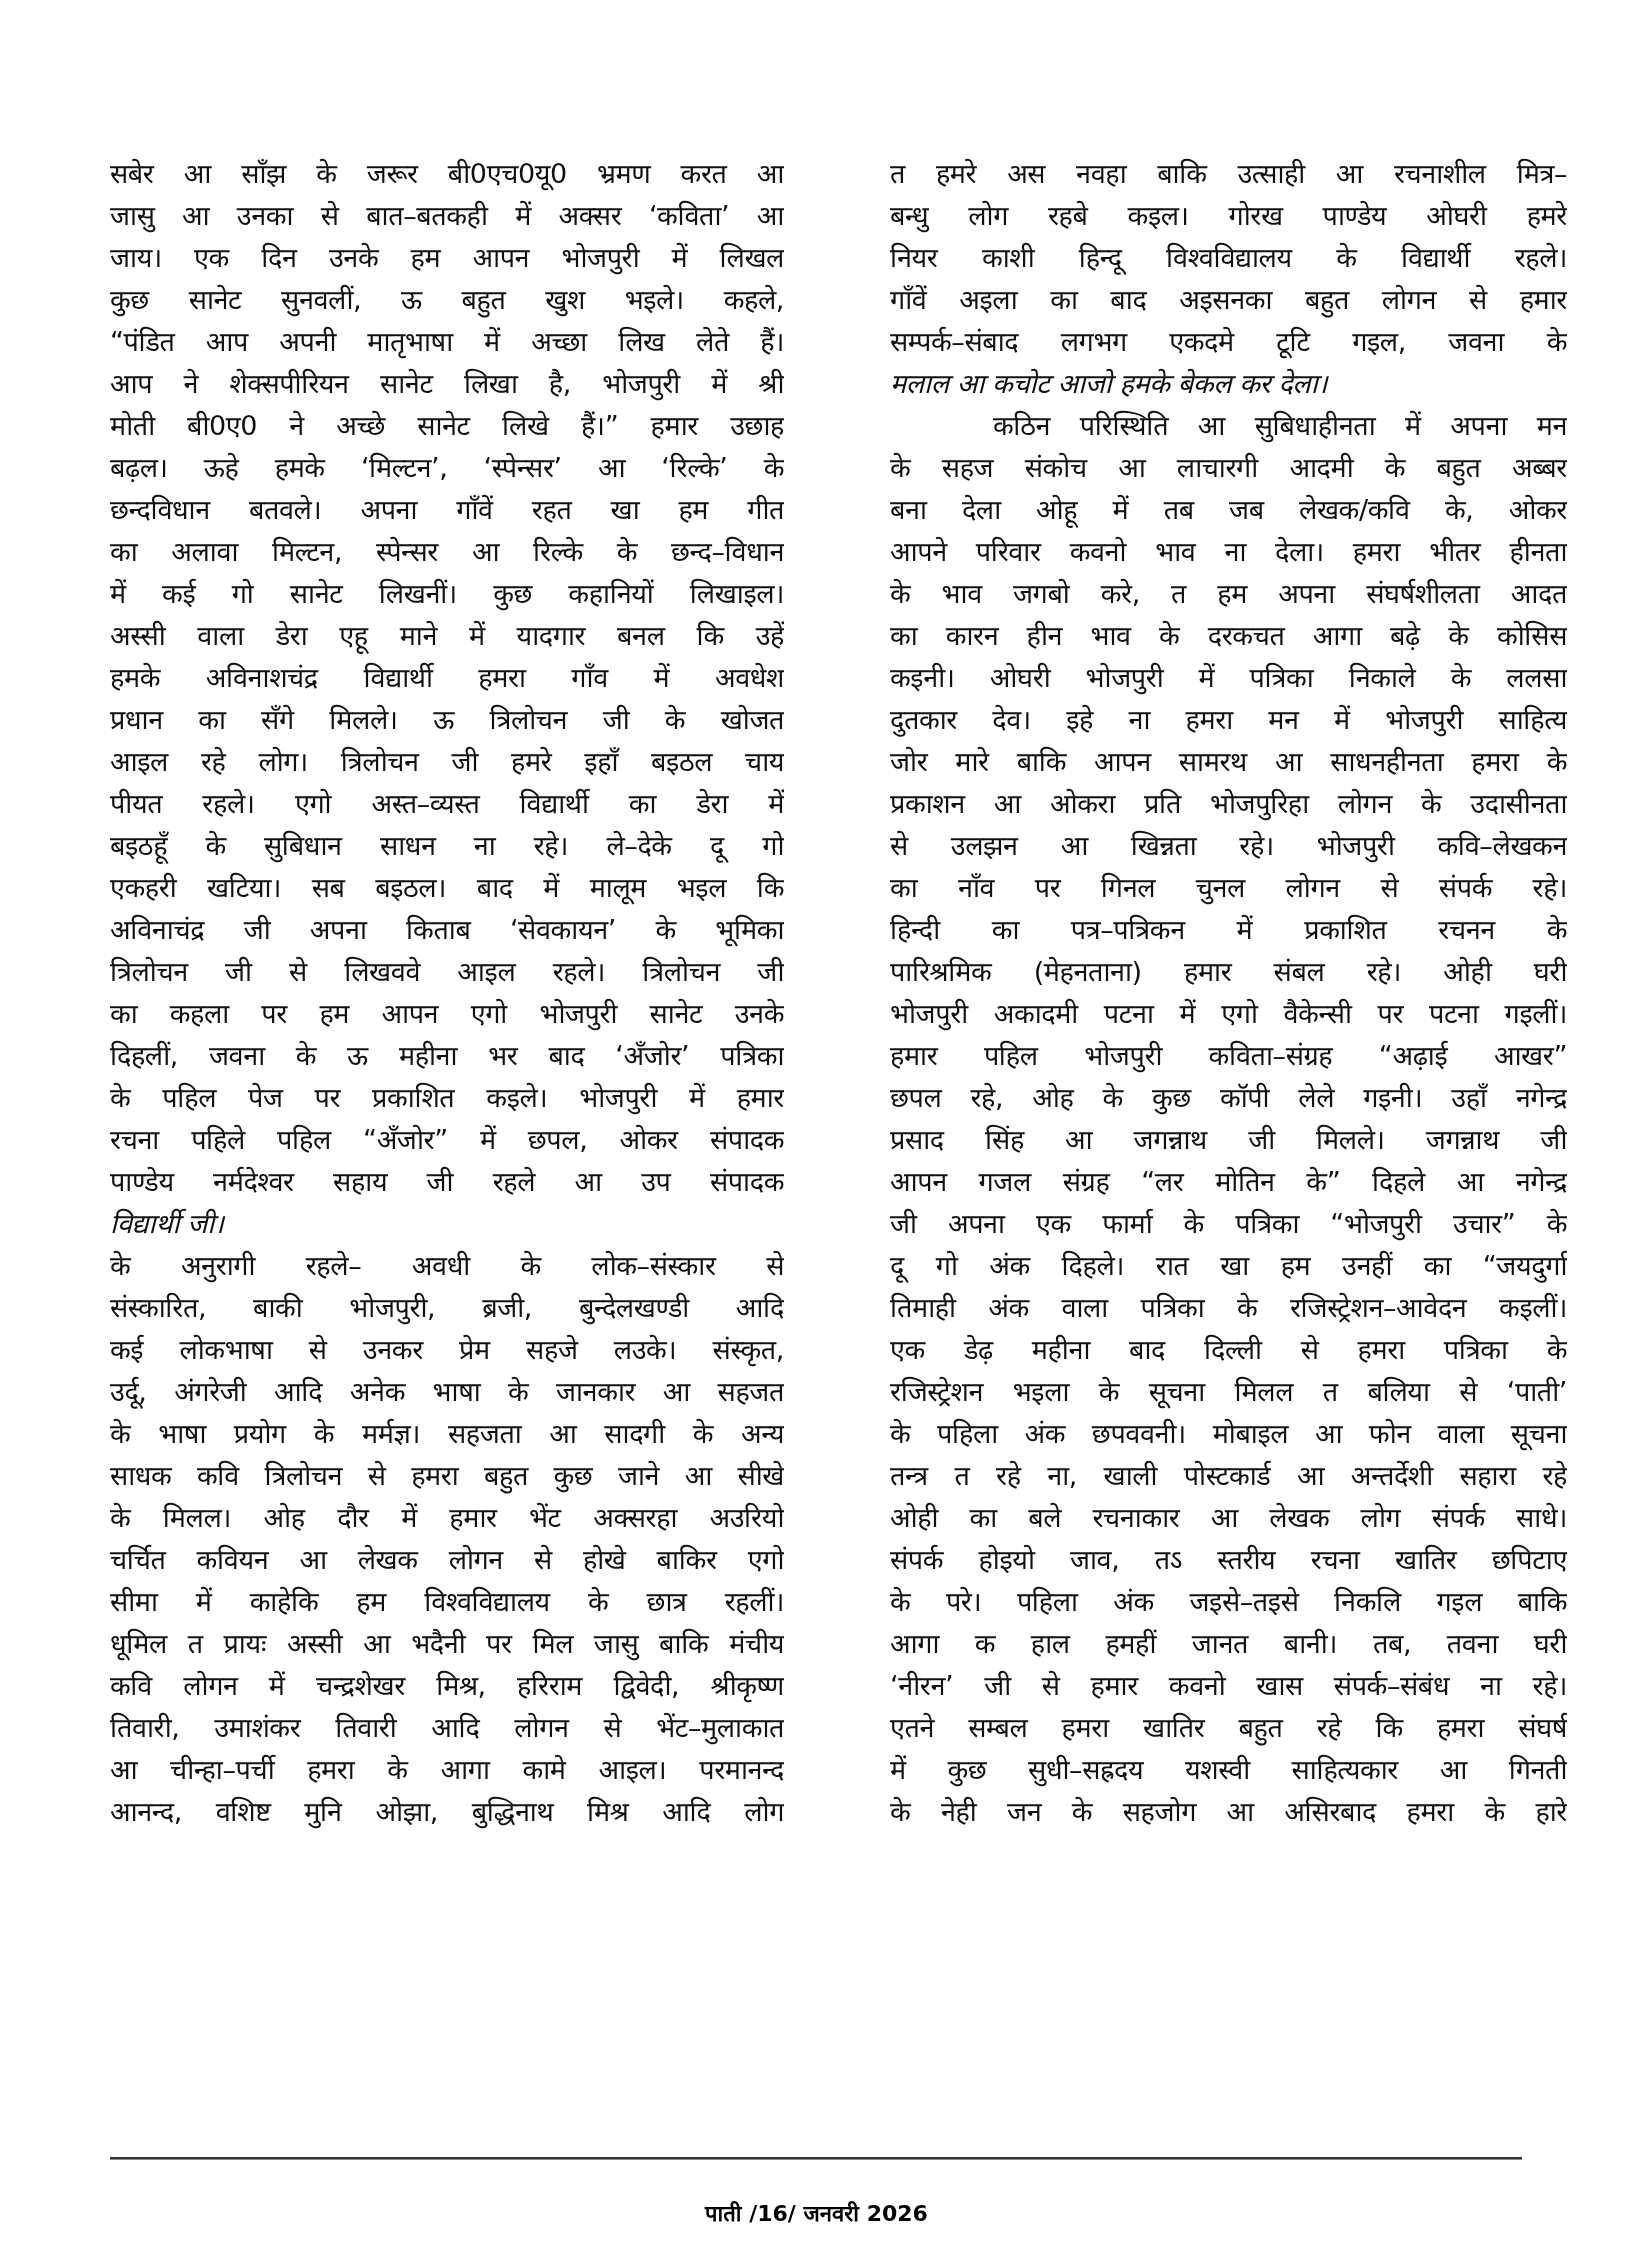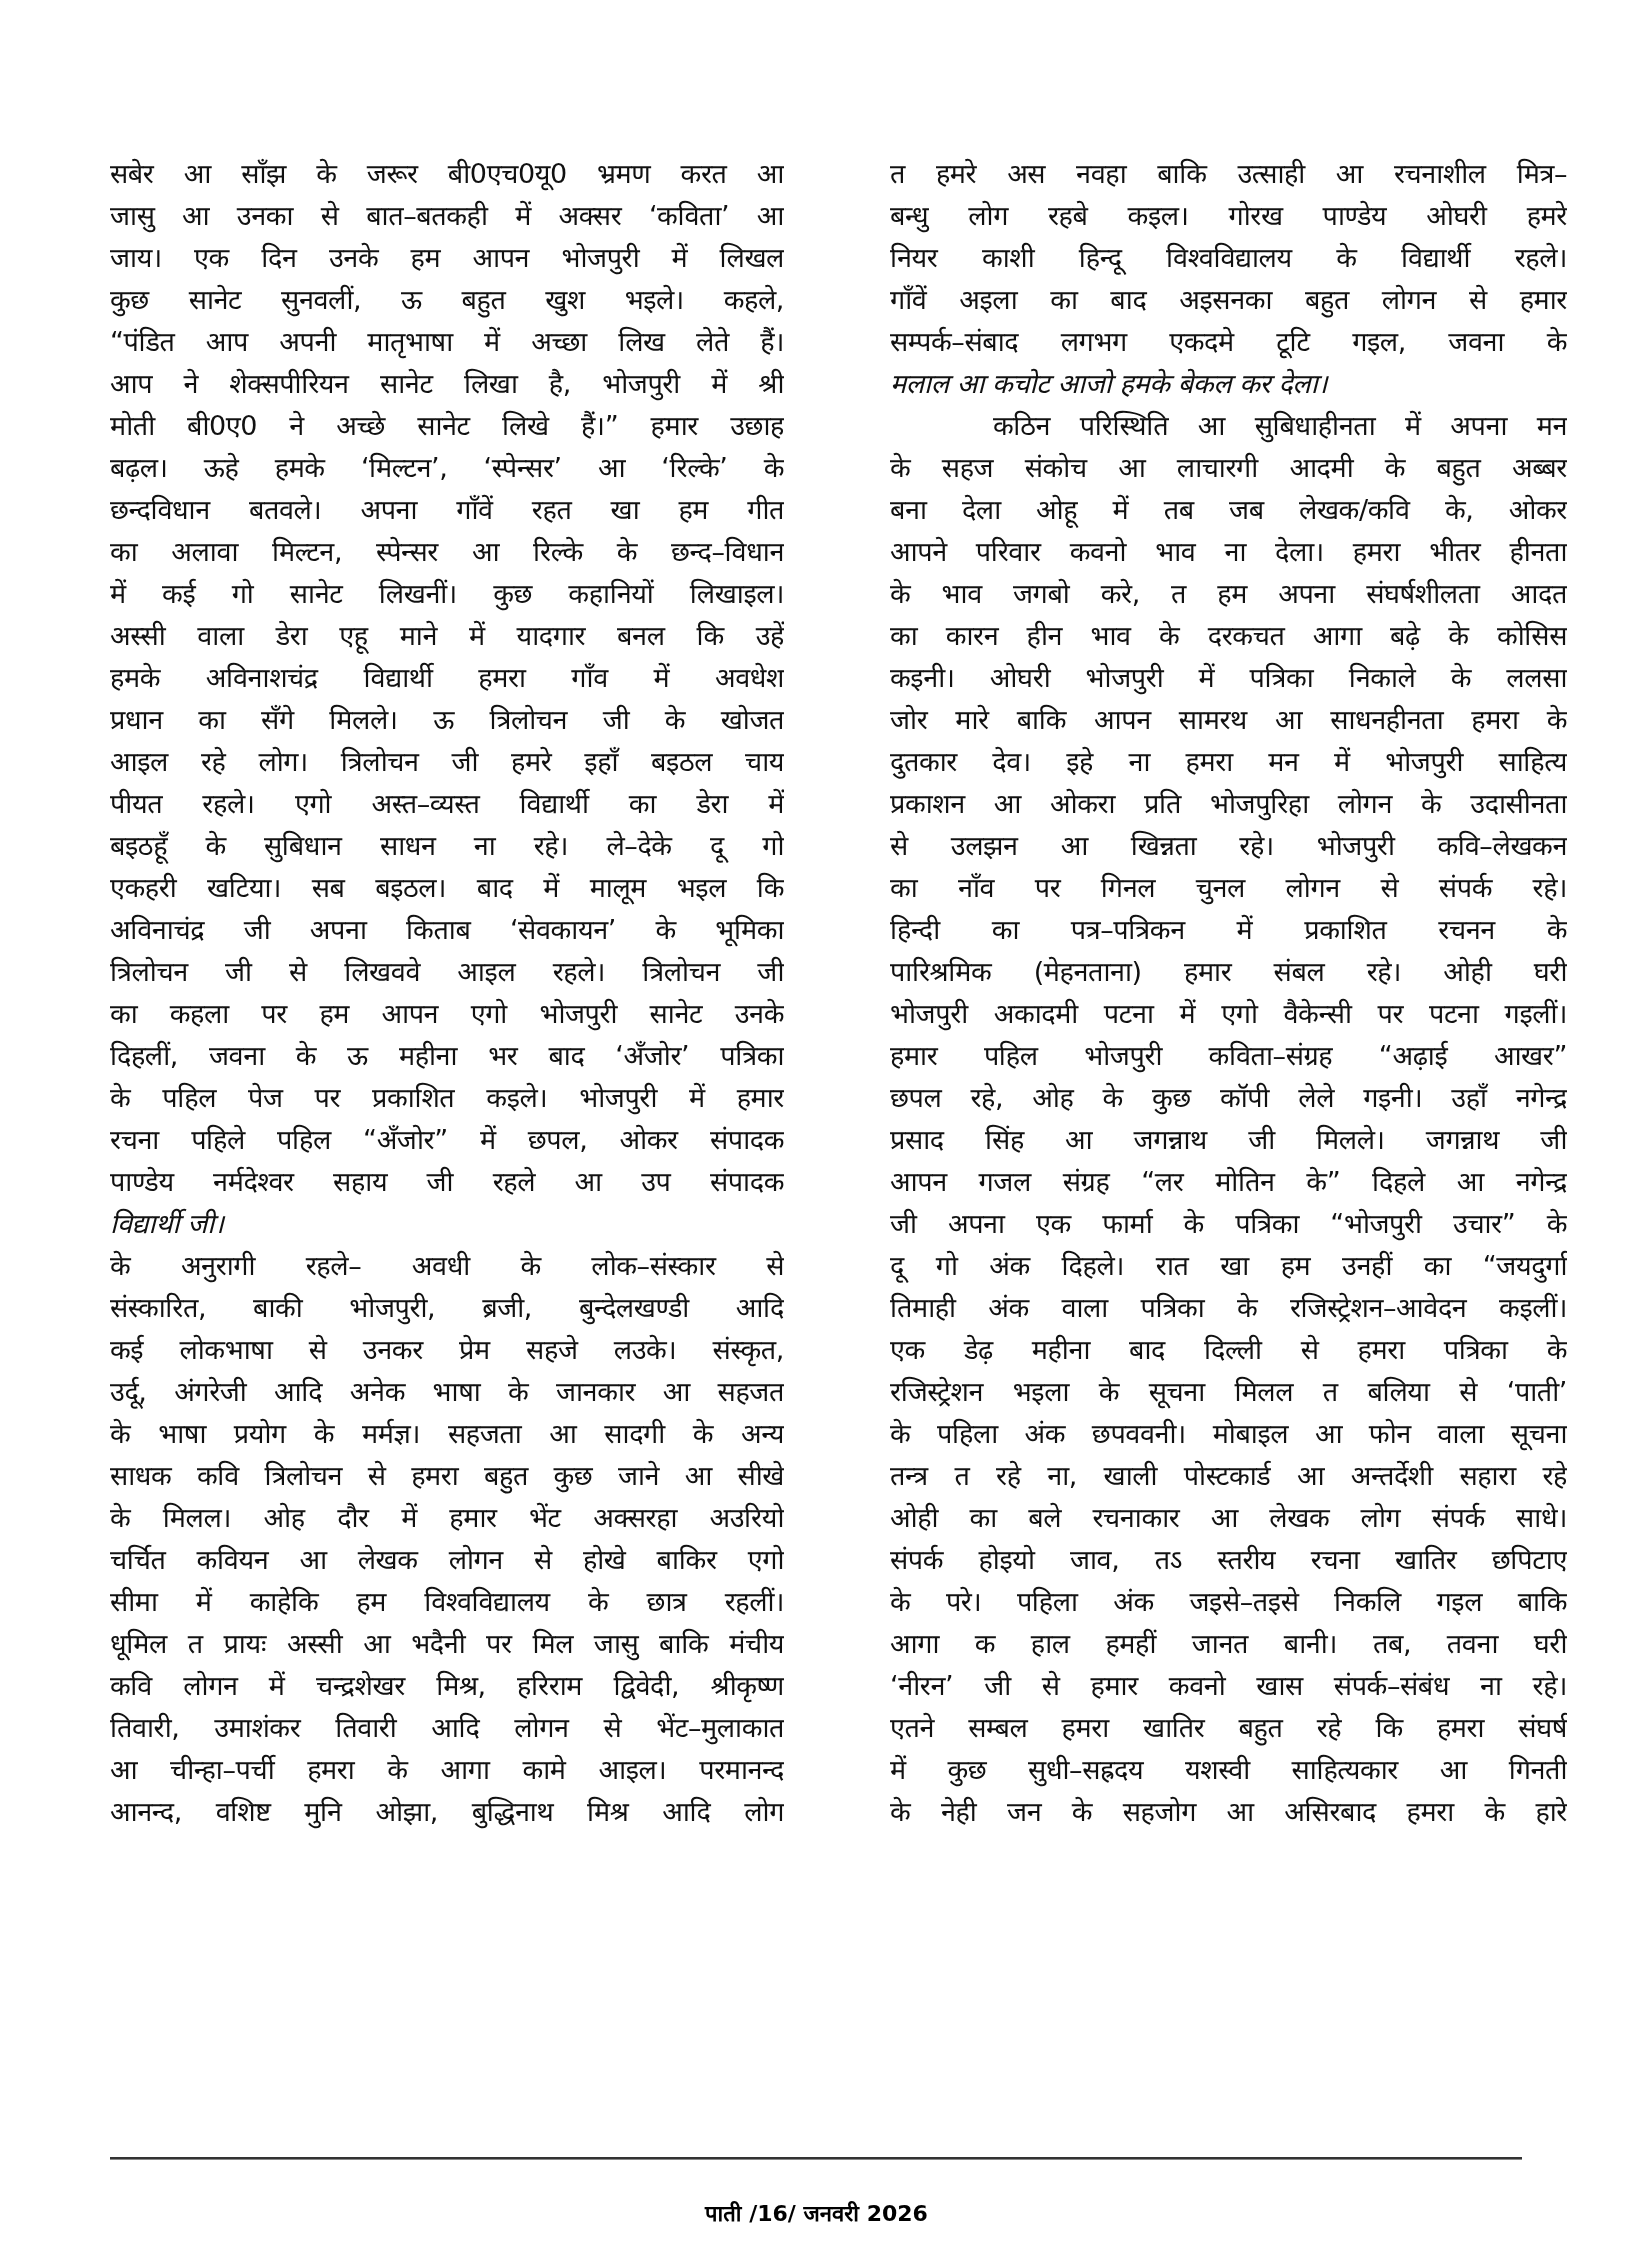--- a/index.html
+++ b/index.html
@@ -82,22 +82,22 @@
       <span class="line">गाँवें अइला का बाद अइसनका बहुत लोगन से हमार</span>
       <span class="line">सम्पर्क–संबाद लगभग एकदमे टूटि गइल, जवना के</span>
       <span class="line last">मलाल आ कचोट आजो हमके बेकल कर देला।</span>
       <span class="line indent">कठिन परिस्थिति आ सुबिधाहीनता में अपना मन</span>
       <span class="line">के सहज संकोच आ लाचारगी आदमी के बहुत अब्बर</span>
       <span class="line">बना देला ओहू में तब जब लेखक/कवि के, ओकर</span>
       <span class="line">आपने परिवार कवनो भाव ना देला। हमरा भीतर हीनता</span>
       <span class="line">के भाव जगबो करे, त हम अपना संघर्षशीलता आदत</span>
       <span class="line">का कारन हीन भाव के दरकचत आगा बढ़े के कोसिस</span>
       <span class="line">कइनी। ओघरी भोजपुरी में पत्रिका निकाले के ललसा</span>
+      <span class="line">दुतकार देव। इहे ना हमरा मन में भोजपुरी साहित्य</span>
       <span class="line">जोर मारे बाकि आपन सामरथ आ साधनहीनता हमरा के</span>
-      <span class="line">दुतकार देव। इहे ना हमरा मन में भोजपुरी साहित्य</span>
       <span class="line">प्रकाशन आ ओकरा प्रति भोजपुरिहा लोगन के उदासीनता</span>
       <span class="line">से उलझन आ खिन्नता रहे। भोजपुरी कवि–लेखकन</span>
       <span class="line">का नाँव पर गिनल चुनल लोगन से संपर्क रहे।</span>
       <span class="line">हिन्दी का पत्र–पत्रिकन में प्रकाशित रचनन के</span>
       <span class="line">पारिश्रमिक (मेहनताना) हमार संबल रहे। ओही घरी</span>
       <span class="line">भोजपुरी अकादमी पटना में एगो वैकेन्सी पर पटना गइलीं।</span>
       <span class="line">हमार पहिल भोजपुरी कविता–संग्रह “अढ़ाई आखर”</span>
       <span class="line">छपल रहे, ओह के कुछ कॉपी लेले गइनी। उहाँ नगेन्द्र</span>
       <span class="line">प्रसाद सिंह आ जगन्नाथ जी मिलले। जगन्नाथ जी</span>
       <span class="line">आपन गजल संग्रह “लर मोतिन के” दिहले आ नगेन्द्र</span>

